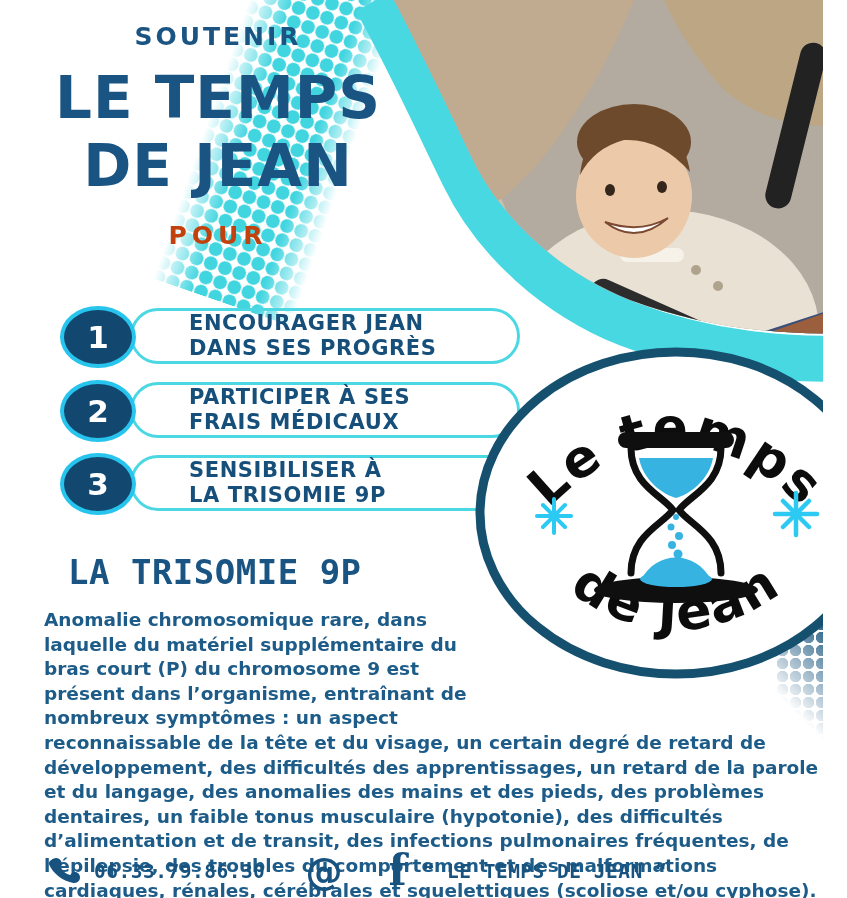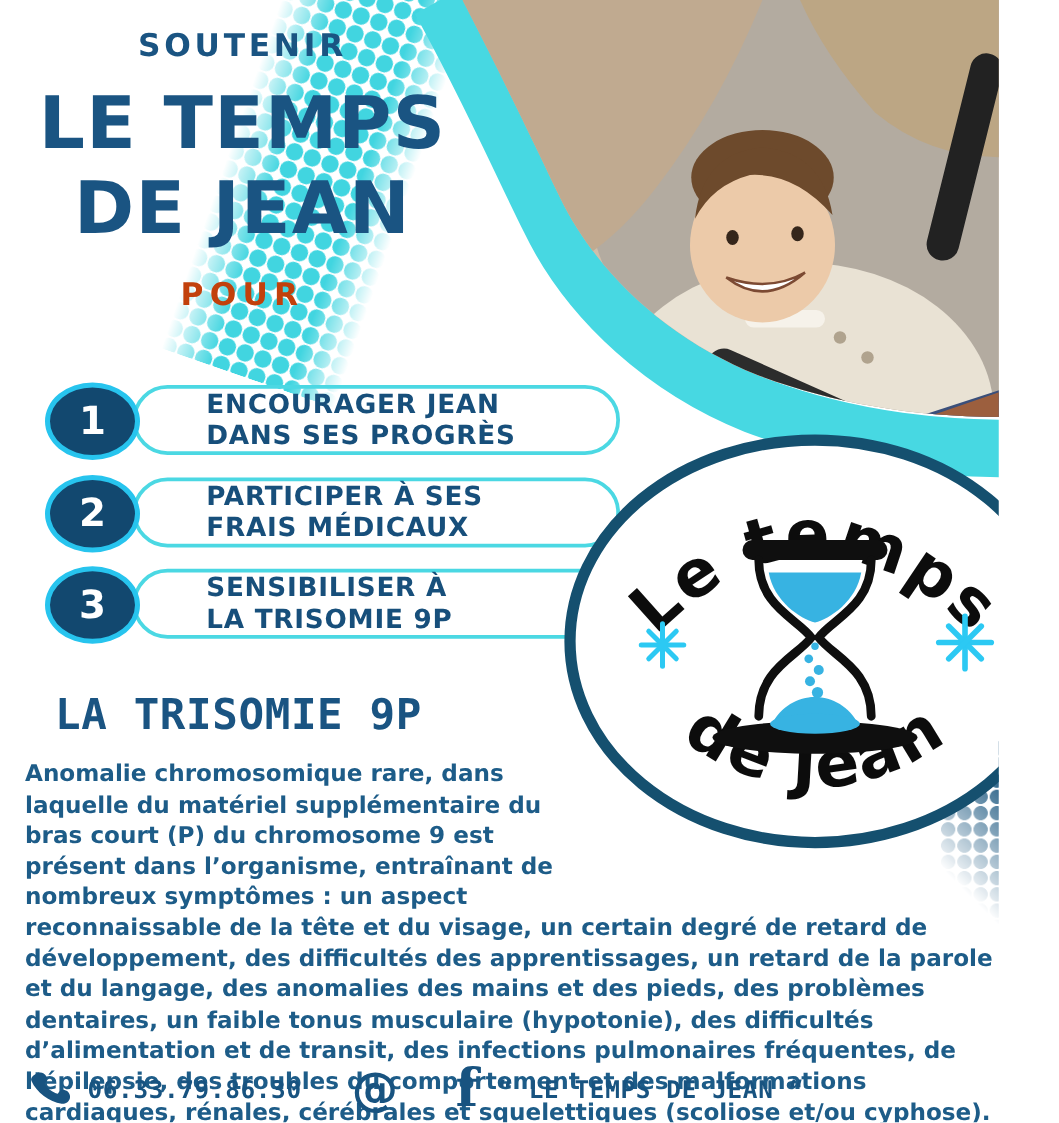--- a/index.html
+++ b/index.html
@@ -1,18 +1,18 @@
 <!DOCTYPE html>
 <html><head>
 <meta charset="utf-8">
 <style>
   html,body{margin:0;padding:0;background:#ffffff;}
   .poster{
     position:relative;width:799px;height:898px;background:#fff;overflow:hidden;
-    font-family:"DejaVu Sans","Liberation Sans",sans-serif;color:#185684;
+    font-family:"DejaVu Sans","Liberation Sans",sans-serif;color:#185684;margin-left:24px;
   }
   
   .dots-top{
     position:absolute;left:238px;top:-34px;width:152px;height:356px;
     transform:rotate(19deg);transform-origin:50% 0;
     background-image:radial-gradient(circle,#41d5e0 6.6px,rgba(65,213,224,0) 7.2px);
     background-size:15px 15px;
     -webkit-mask-image:linear-gradient(to right,transparent 2%,#000 30%,#000 72%,transparent 98%);
     mask-image:linear-gradient(to right,transparent 2%,#000 30%,#000 72%,transparent 98%);
     z-index:1;

